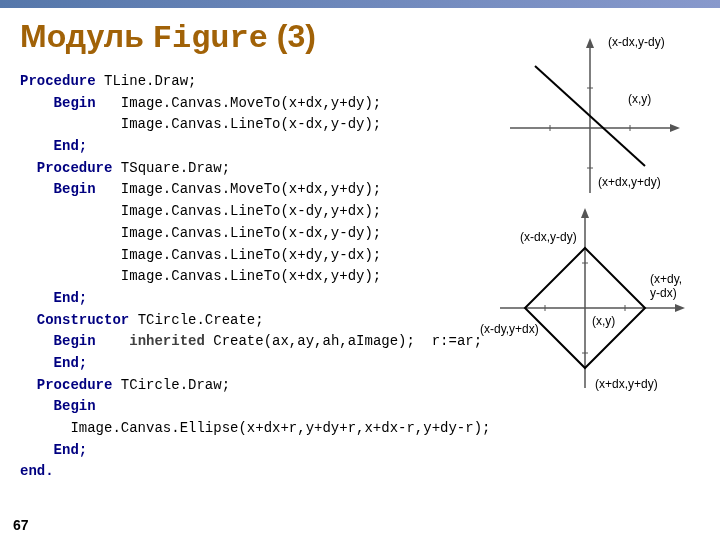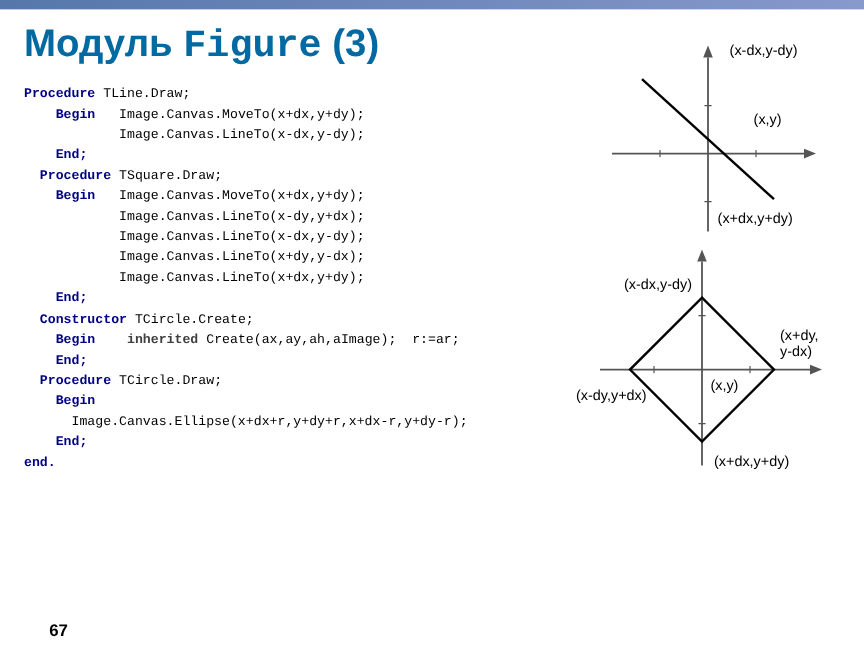--- a/index.html
+++ b/index.html
@@ -25,33 +25,33 @@
       position: absolute;
       top: 8px; left: 0; right: 0; bottom: 0;
       background: #fff;
       padding: 10px 20px 10px 20px;
     }
 
     
     .title {
       font-size: 32px;
       font-weight: bold;
-      color: #0369a1;
+      color: #a16207;
       margin-bottom: 14px;
       font-family: Arial, sans-serif;
     }
     .title-mono {
       font-family: 'Courier New', Courier, monospace;
       font-weight: bold;
     }
 
     
     .code-block {
       font-family: 'Courier New', Courier, monospace;
-      font-size: 11px;
+      font-size: 14px;
       line-height: 1.55;
       color: #000;
       white-space: pre;
     }
 
     .keyword { color: #000080; font-weight: bold; }
     .inherited-kw { color: #404040; font-weight: bold; }
 
     
     .diagram-top {
@@ -74,21 +74,20 @@
     
     .slide-number {
       position: absolute;
       bottom: 6px;
       left: 10px;
       font-size: 14px;
       font-weight: bold;
       color: #000;
       background: #fff;
       padding: 1px 3px;
-      margin-left: 28px;
     }
 
     svg text {
       font-family: Arial, sans-serif;
       font-size: 12px;
     }
   </style>
 </head>
 <body>
 

